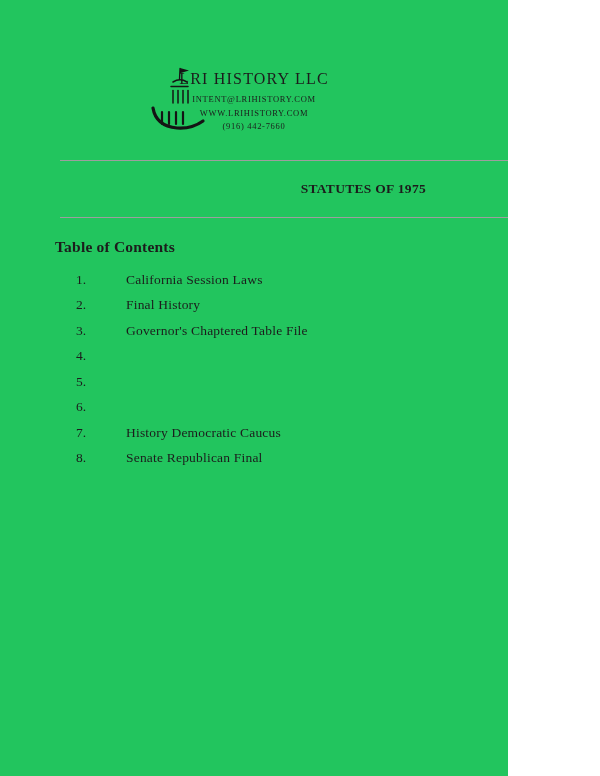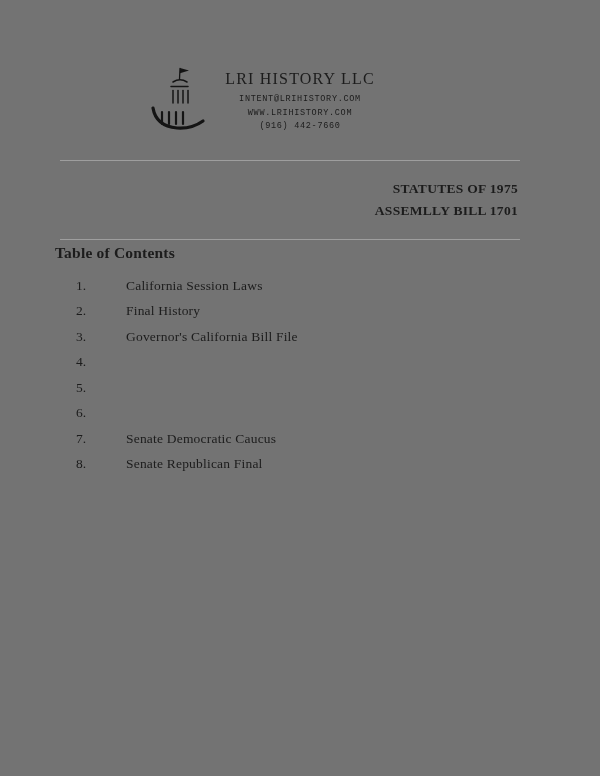--- a/index.html
+++ b/index.html
@@ -4,23 +4,23 @@
 <style>
   * { margin: 0; padding: 0; box-sizing: border-box; }
   html, body { background: #ffffff; }
   body {
     font-family: "Liberation Serif", "DejaVu Serif", serif;
     color: #1c1c1c;
     -webkit-font-smoothing: antialiased;
   }
   .page {
     position: relative;
-    width: 600px;
+    width: 508px;
     height: 776px;
-    background: #737373;
+    background: #22c55e;
     overflow: hidden;
   }
 
   
   .letterhead { position: relative; padding-top: 70px; }
   .logo {
     position: absolute;
     left: 146px;
     top: 64px;
     width: 70px;
@@ -29,21 +29,20 @@
   .letterhead-text { text-align: center; }
   .company {
     font-size: 16px;
     letter-spacing: 1.2px;
     margin-bottom: 5px;
   }
   .contact {
     font-size: 8.5px;
     letter-spacing: 0.7px;
     line-height: 13.5px;
-    font-family: Liberation Mono, monospace;
   }
 
   
   .rule {
     border: none;
     border-top: 1px solid #9e9e9e;
     width: 460px;
     margin: 0 0 0 60px;
     height: 0;
   }
@@ -57,21 +56,21 @@
     text-align: right;
     font-weight: bold;
     font-size: 13.5px;
     line-height: 22px;
     letter-spacing: 0.3px;
   }
   .doc-info div { white-space: pre; }
 
   
   .toc-title {
-    margin: 4px 0 0 55px;
+    margin: 20px 0 0 55px;
     font-size: 15.5px;
     font-weight: bold;
     letter-spacing: 0.2px;
   }
   .toc-list {
     list-style: none;
     margin: 16px 0 0 70px;
     padding: 0;
   }
   .toc-item {
@@ -117,52 +116,51 @@
       <div class="contact">INTENT@LRIHISTORY.COM</div>
       <div class="contact">WWW.LRIHISTORY.COM</div>
       <div class="contact">(916) 442-7660</div>
     </div>
   </header>
 
   <hr class="rule rule-top">
 
   <section class="doc-info">
     <div>STATUTES OF 1975</div>
-    <div>ASSEMLLY BILL 1701</div>
   </section>
 
   <hr class="rule rule-mid">
 
   <h2 class="toc-title">Table of Contents</h2>
 
   <ol class="toc-list">
     <li class="toc-item">
       <span class="toc-num">1.</span>
       <span class="toc-label">California Session Laws</span>
     </li>
     <li class="toc-item">
       <span class="toc-num">2.</span>
       <span class="toc-label">Final History</span>
     </li>
     <li class="toc-item">
       <span class="toc-num">3.</span>
-      <span class="toc-label">Governor's California Bill File</span>
+      <span class="toc-label">Governor's Chaptered Table File</span>
     </li>
     <li class="toc-item">
       <span class="toc-num">4.</span>
     </li>
     <li class="toc-item">
       <span class="toc-num">5.</span>
     </li>
     <li class="toc-item">
       <span class="toc-num">6.</span>
     </li>
     <li class="toc-item">
       <span class="toc-num">7.</span>
-      <span class="toc-label">Senate Democratic Caucus</span>
+      <span class="toc-label">History Democratic Caucus</span>
     </li>
     <li class="toc-item">
       <span class="toc-num">8.</span>
       <span class="toc-label">Senate Republican Final</span>
     </li>
   </ol>
 
 </div>
 
 </body></html>

